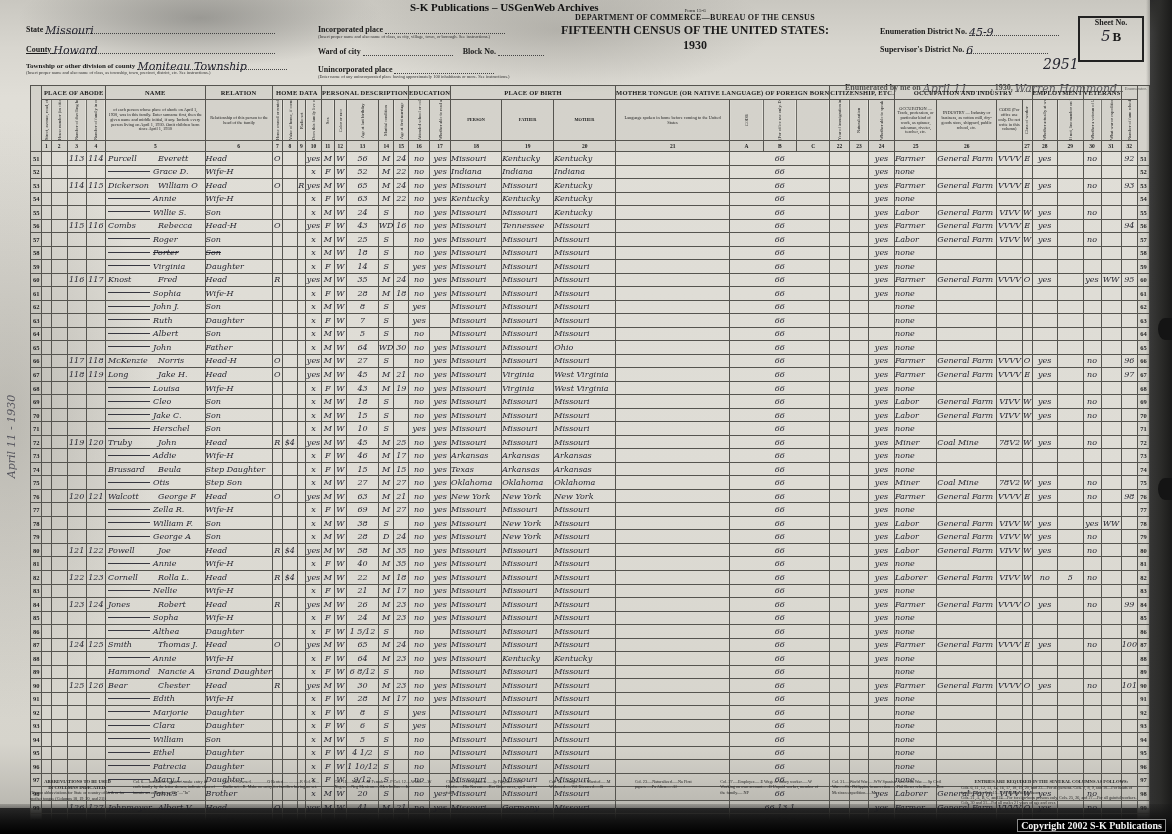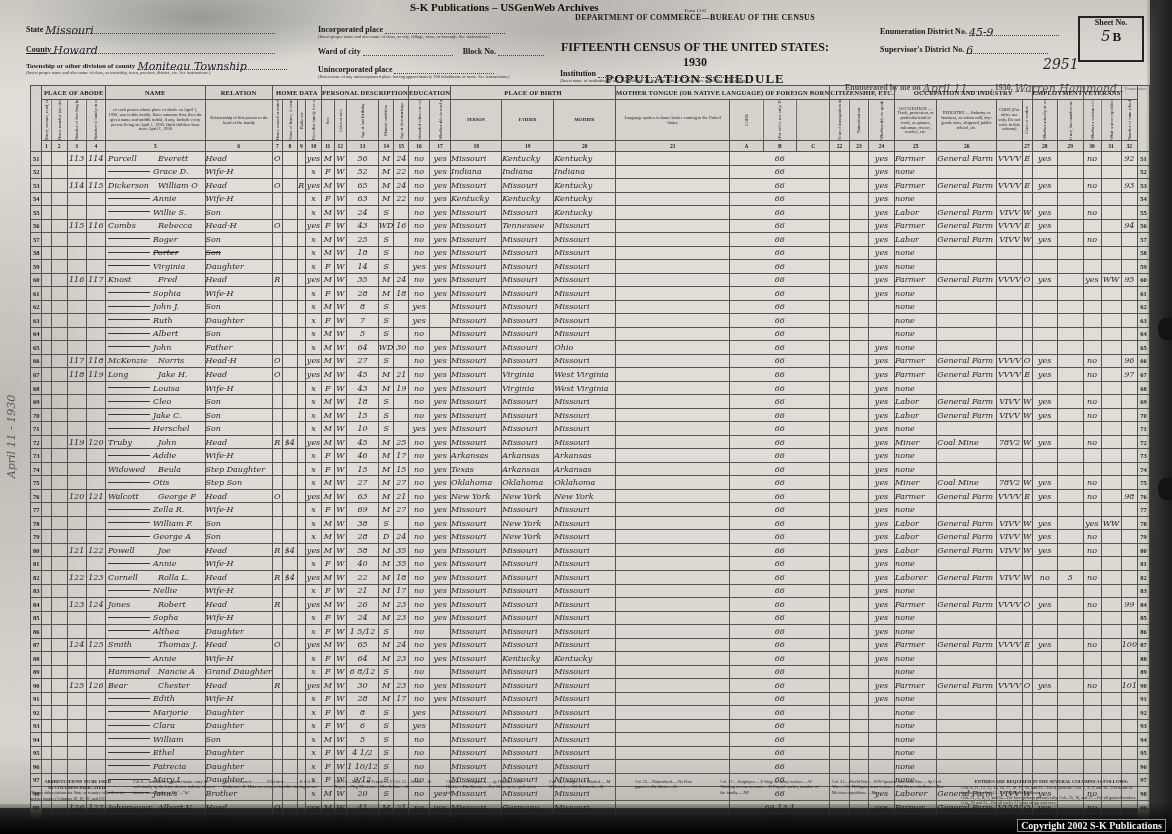--- a/index.html
+++ b/index.html
@@ -22,21 +22,21 @@
   
   .hdr{position:absolute;left:0;top:0;width:1150px;height:85px;font-size:8px;}
   .fld{position:absolute;white-space:nowrap;}
   .lab{font-weight:bold;font-size:8px;}
   .sub{font-size:4.5px;color:#333;}
   .blank{display:inline-block;border-bottom:1px dotted #444;height:9px;vertical-align:bottom;}
   .hwv{font-family:"DejaVu Serif",serif;font-style:italic;font-size:11px;color:#23232e;}
   .titles{position:absolute;left:555px;top:8px;width:280px;text-align:center;}
   .t-form{font-size:5px;}
   .t-dept{font-size:8px;font-weight:bold;letter-spacing:.3px;}
-  .t-main{font-size:12px;font-weight:bold;margin-top:18px;}
+  .t-main{font-size:12px;font-weight:bold;margin-top:1px;}
   .t-sub{font-size:13px;font-weight:bold;letter-spacing:1px;margin-top:1px;}
   .sheetbox{position:absolute;left:1078px;top:16px;width:62px;height:42px;border:2px solid #222;text-align:center;}
   .sheetbox .lab{font-size:8px;}
   .sheetbox .hwv{font-size:15px;}
   .code2951{position:absolute;left:1043px;top:56px;font-size:14px;}
 
   
   table.cen{position:absolute;left:30px;top:85px;border-collapse:collapse;table-layout:fixed;}
   table.cen th,table.cen td{border:1px solid #55544f;padding:0;overflow:hidden;white-space:nowrap;}
   table.cen thead th{background:rgba(190,188,180,.35);font-family:"Liberation Serif",serif;}
@@ -98,26 +98,20 @@
       <div class="fld" style="left:318px;top:64px;width:235px;white-space:normal;">
         <span class="lab">Unincorporated place</span>
         <span class="blank" style="width:100px;"></span>
         <div class="sub">(Enter name of any unincorporated place having approximately 100 inhabitants or more.  See instructions.)</div>
       </div>
 
       <div class="titles">
         <div class="t-form">Form 15-6</div>
         <div class="t-dept">DEPARTMENT OF COMMERCE—BUREAU OF THE CENSUS</div>
         <div class="t-main">FIFTEENTH CENSUS OF THE UNITED STATES:  1930</div>
-        <div class="t-sub">POPULATION SCHEDULE</div>
-      </div>
-      <div class="fld" style="left:560px;top:68px;width:270px;white-space:normal;">
-        <span class="lab">Institution</span>
-        <span class="blank" style="width:140px;"></span>
-        <div class="sub">(Insert name of institution, if any, and indicate the lines on which the entries are made.  See instructions.)</div>
       </div>
 
       <div class="fld" style="left:845px;top:66px;">
         <span class="lab">Enumerated by me on</span>
         <span class="blank" style="width:66px;"><span class="hwv">April 11</span></span>
         <span class="lab">, 1930,</span>
         <span class="blank" style="width:108px;margin-top:16px;"><span class="hwv">Warren Hammond</span></span>
         <span class="sub">Enumerator.</span>
       </div>
 
@@ -1165,21 +1159,21 @@
             <td class="hwc c"></td>
             <td class="hwc c"></td>
             <td class="ln">73</td>
           </tr>
           <tr>
             <td class="ln">74</td>
             <td class="c"></td>
             <td class="c"></td>
             <td class="hwc c"></td>
             <td class="hwc c"></td>
-            <td class="hwc namec"><span class="sn">Widowed</span><span>Beula</span></td>
+            <td class="hwc namec"><span class="sn">Brussard</span><span>Beula</span></td>
             <td class="hwc"> Step Daughter</td>
             <td class="hwc c"></td>
             <td class="hwc c"></td>
             <td class="hwc c"></td>
             <td class="hwc c">x</td>
             <td class="hwc c">F</td>
             <td class="hwc c">W</td>
             <td class="hwc c">15</td>
             <td class="hwc c">M</td>
             <td class="hwc c">15</td>

